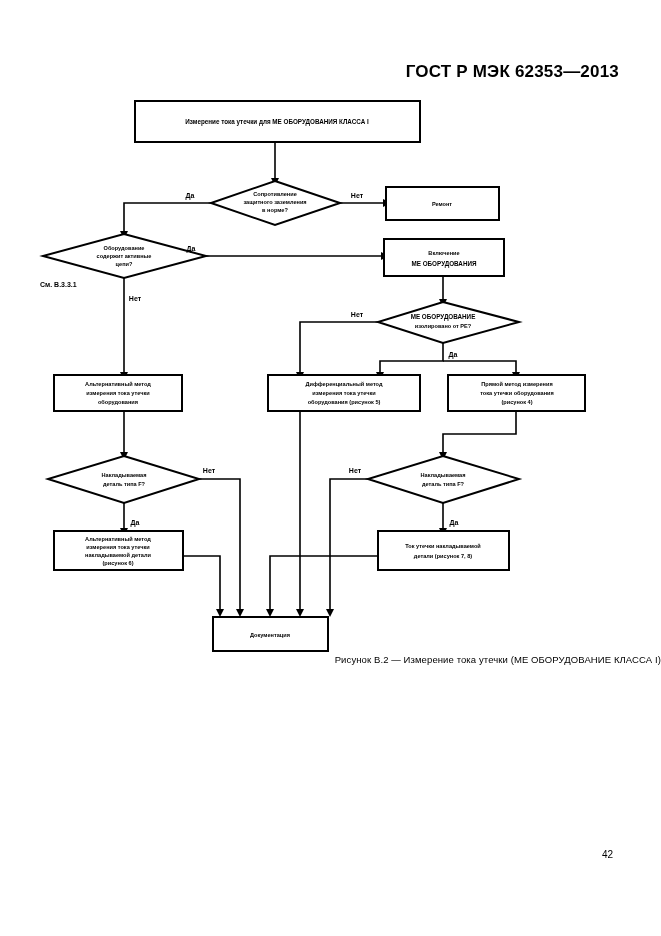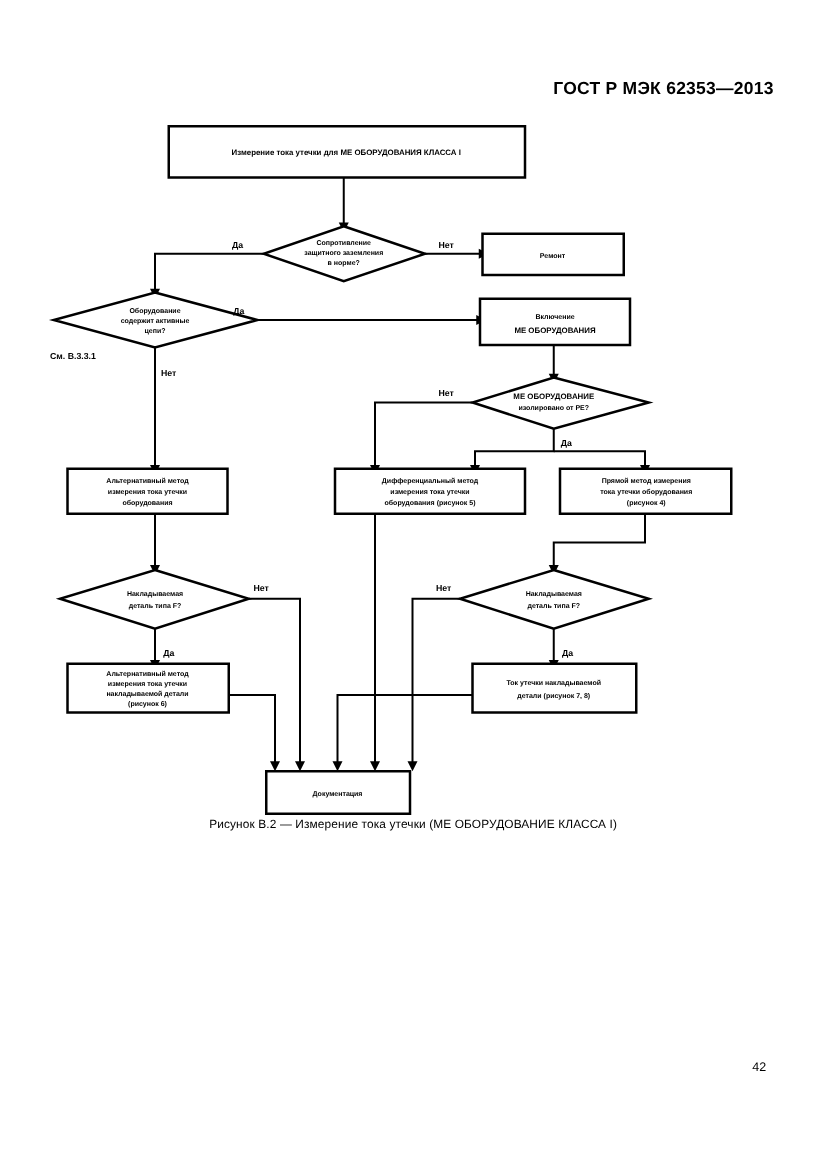--- a/index.html
+++ b/index.html
@@ -18,31 +18,31 @@
   .page {
     position: absolute;
     left: 0; top: 0;
     width: 661px;
     height: 936px;
   }
   .doc-header {
     position: absolute;
     right: 42px;
     top: 62px;
-    font-size: 14px;
+    font-size: 17px;
     font-weight: bold;
     letter-spacing: 0.2px;
     white-space: nowrap;
   }
   .figure-caption {
     position: absolute;
     left: 0;
     top: 654px;
     width: 661px;
-    text-align: center;
+    text-align: right;
     font-size: 9.5px;
     letter-spacing: 0.1px;
   }
   .page-number {
     position: absolute;
     right: 48px;
     top: 849px;
     font-size: 10px;
   }
   svg.flow {

